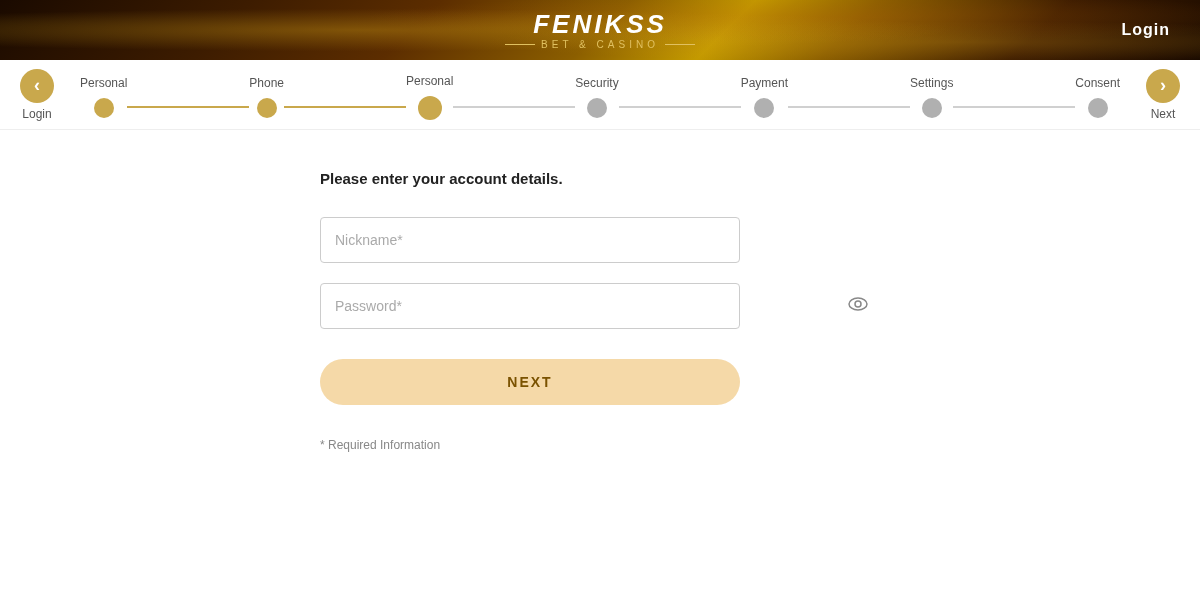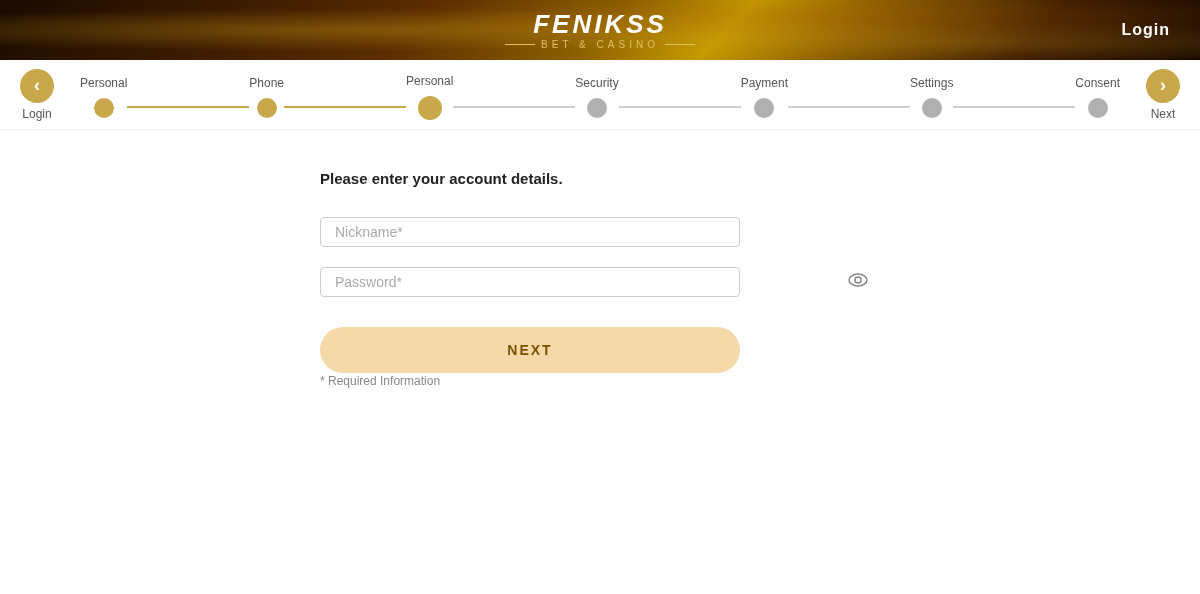--- a/index.html
+++ b/index.html
@@ -122,21 +122,21 @@
       color: #222;
       margin-bottom: 30px;
     }
     .form-group {
       margin-bottom: 20px;
       position: relative;
     }
     .form-input {
       width: 100%;
       max-width: 420px;
-      height: 30px;
+      height: 46px;
       border: 1px solid #ccc;
       border-radius: 4px;
       padding: 0 40px 0 14px;
       font-size: 14px;
       color: #333;
       outline: none;
       background: #fff;
     }
     .form-input::placeholder {
       color: #aaa;
@@ -162,21 +162,21 @@
       font-size: 14px;
       font-weight: 700;
       color: #7a5200;
       letter-spacing: 2px;
       cursor: pointer;
       margin-top: 10px;
     }
     .required-note {
       font-size: 12px;
       color: #888;
-      margin-top: 1px;
+      margin-top: 33px;
     }
 
     
     .stepper-wrapper {
       display: flex;
       align-items: flex-end;
       width: 100%;
       padding: 0 80px;
       position: relative;
     }

